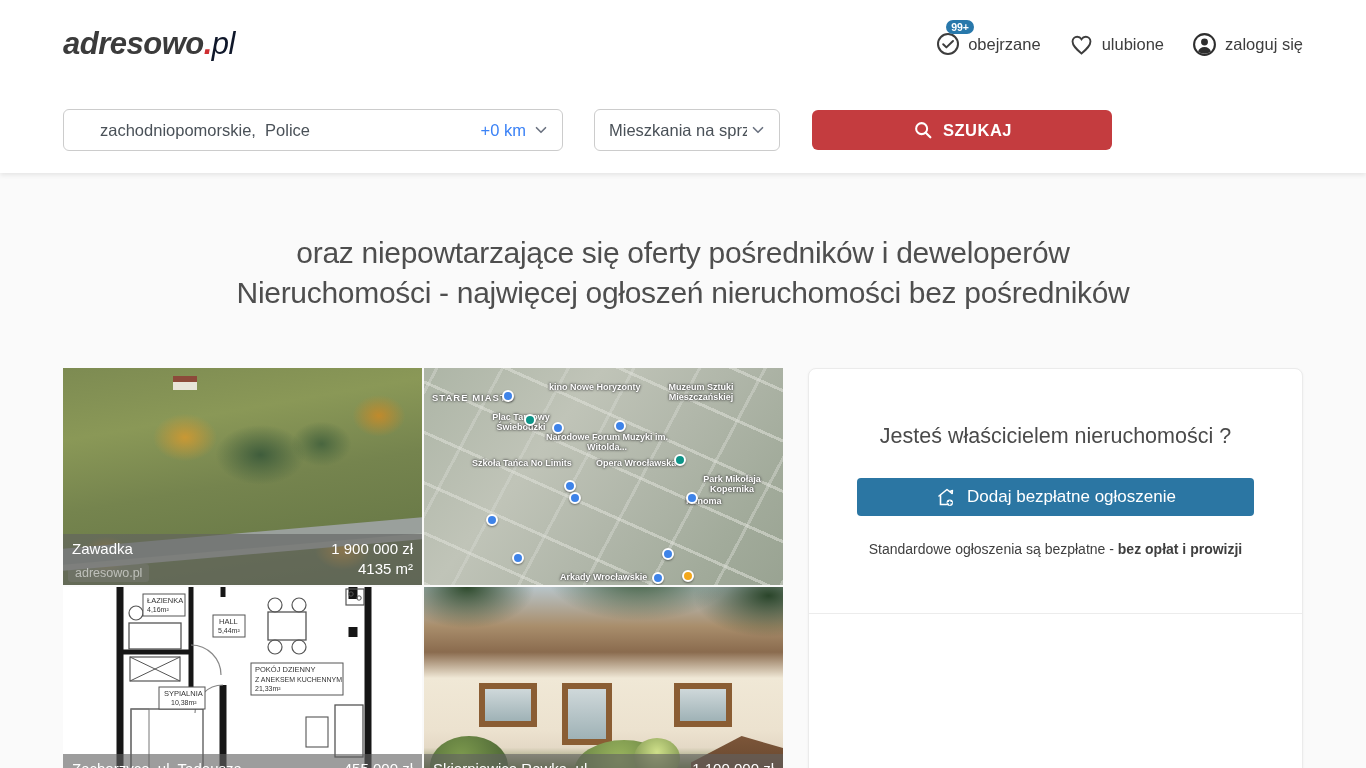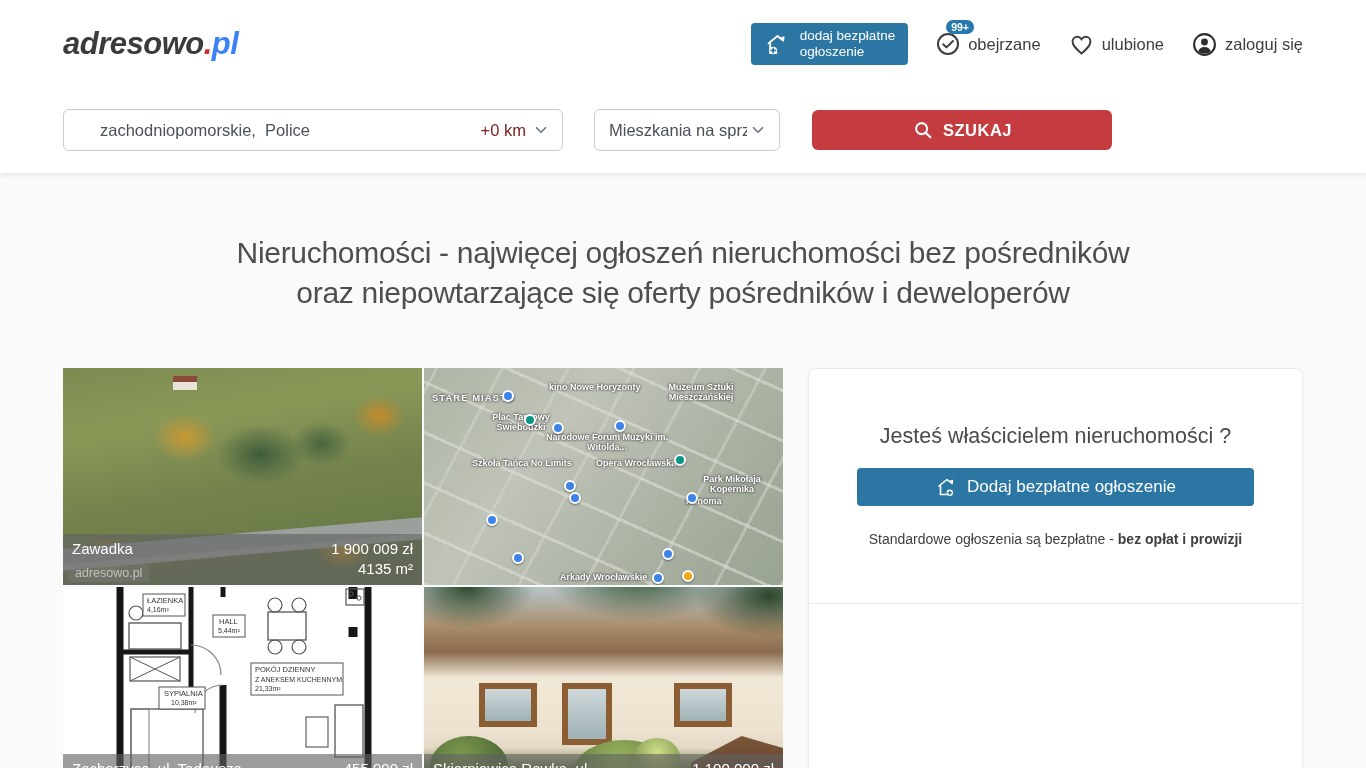--- a/index.html
+++ b/index.html
@@ -7,39 +7,39 @@
   html,body { width:1366px; height:768px; overflow:hidden; }
   body { font-family:"Liberation Sans", sans-serif; background:#fafafa; color:#3d3d3d; }
   .container { width:1240px; margin:0 auto; }
 
   
   .header-wrap { background:#fff; box-shadow:0 2px 5px rgba(0,0,0,.09); }
   .topbar { height:88px; display:flex; align-items:center; }
   .logo { font-style:italic; font-size:31px; letter-spacing:-.5px; cursor:pointer; text-decoration:none; }
   .logo .b { font-weight:700; color:#3b3b3b; }
   .logo .dot { font-weight:700; color:#cf2e31; }
-  .logo .pl { font-weight:700; color:#3b82f6; }
+  .logo .pl { font-weight:400; color:#0f172a; }
   .top-actions { margin-left:auto; display:flex; align-items:center; gap:28px; }
   .btn-teal-sm { background:#2b76a3; color:#fff; border:none; border-radius:4px;
     padding:5px 13px; font-size:13.5px; line-height:16px; display:flex; align-items:center;
     gap:9px; cursor:pointer; text-align:left; font-family:inherit; }
   .top-item { display:flex; align-items:center; gap:8px; font-size:16.5px; color:#3d3d3d;
     cursor:pointer; position:relative; }
   .top-item svg { display:block; }
   .badge { position:absolute; top:-12px; left:10px; background:#2878ab; color:#fff;
     font-size:10.5px; font-weight:700; border-radius:8px; padding:1px 5px; }
 
   
   .search-row { display:flex; align-items:center; padding:21px 0 22px; }
   .fbox { height:42px; border:1px solid #ccc; border-radius:6px; background:#fff;
     display:flex; align-items:center; padding:0 12px 0 14px; font-size:16.5px; color:#4a5158; cursor:pointer; }
   .loc-box { width:500px; margin-right:31px; cursor:text;padding-left:36px; }
   .loc-box input { border:none; outline:none; flex:1; font-size:16.5px; color:#4a5158;
     font-family:inherit; background:transparent; }
-  .radius { display:flex; align-items:center; gap:6px; color:#7f1d1d; white-space:nowrap; cursor:pointer; }
+  .radius { display:flex; align-items:center; gap:6px; color:#3b82f6; white-space:nowrap; cursor:pointer; }
   .sel2 { width:186px; margin-right:32px; justify-content:space-between; }
   .sel3 { width:168px; margin-right:23px; justify-content:space-between; }
   .sel-label { white-space:nowrap; overflow:hidden; max-width:138px; }
   .btn-search { width:300px; height:40px; background:#c43c3f; border:none; border-radius:6px;
     color:#fff; font-weight:700; font-size:16.5px; letter-spacing:.5px; display:flex;
     align-items:center; justify-content:center; gap:9px; cursor:pointer; font-family:inherit; }
 
   
   h1.hero { margin-top:60px; text-align:center; font-weight:400; font-size:30px;
     line-height:40px; color:#4e4e4e; letter-spacing:-.3px; }
@@ -102,53 +102,40 @@
   .img-house .bush { position:absolute; border-radius:50%; }
 
   
   .sidebar { width:495px; margin-left:25px; }
   .card { background:#fff; border:1px solid #ebebeb; border-radius:8px;
     box-shadow:0 1px 3px rgba(0,0,0,.05); height:470px; }
   .card-sec { padding:0 48px; text-align:center; }
   .sec1 { padding-top:55px; padding-bottom:56px; }
   .sec2 { padding-top:31px; }
   .card h2 { font-weight:400; font-size:21.5px; color:#4a4a4a; }
-  .btn-teal-lg { margin-top:19px; width:100%; height:38px; background:#2b76a3; color:#fff;
+  .btn-teal-lg { margin-top:29px; width:100%; height:38px; background:#2b76a3; color:#fff;
     border:none; border-radius:4px; font-size:17px; display:flex; align-items:center;
     justify-content:center; gap:8px; cursor:pointer; font-family:inherit; }
   .btn-outline { margin-top:21px; width:100%; height:39px; background:#fff; color:#2b76a3;
     border:1px solid #2b76a3; border-radius:6px; font-size:17.5px; cursor:pointer; font-family:inherit; }
   .note { margin-top:25px; font-size:14px; color:#3f3f3f; }
   .note b { font-weight:700; }
   .divider { border-top:1px solid #ececec; }
 
   svg.ic { flex:none; }
 </style>
 </head>
 <body>
 
 <div class="header-wrap">
   <div class="container">
     <div class="topbar">
       <a class="logo"><span class="b">adresowo</span><span class="dot">.</span><span class="pl">pl</span></a>
 
       <div class="top-actions">
-        <button class="btn-teal-sm">
-          <svg class="ic" width="27" height="27" viewBox="0 0 24 24">
-            <path d="M4 11 L12 4.5 L17 8.5" fill="none" stroke="#fff" stroke-width="1.7" stroke-linecap="round" stroke-linejoin="round"></path>
-            <path d="M5.5 10.5 V19.5 H11" fill="none" stroke="#fff" stroke-width="1.7" stroke-linecap="round"></path>
-            <path d="M15 6.5 l2.5 -1 l-.3 2.7" fill="none" stroke="#fff" stroke-width="1.5" stroke-linecap="round" stroke-linejoin="round"></path>
-            <circle cx="8.2" cy="17.3" r="3.4" fill="#fff"></circle>
-            <path d="M8.2 15.5 v3.6 M6.4 17.3 h3.6" stroke="#2b76a3" stroke-width="1.5" stroke-linecap="round"></path>
-          </svg>
-          <span>
-            <span style="display:block">dodaj bezpłatne</span>
-            <span style="display:block">ogłoszenie</span>
-          </span>
-        </button>
 
         <div class="top-item">
           <svg class="ic" width="24" height="24" viewBox="0 0 24 24">
             <circle cx="12" cy="12" r="10" fill="none" stroke="#3d3d3d" stroke-width="2"></circle>
             <path d="M7.2 12.2 l3.2 3.2 L17 9" fill="none" stroke="#3d3d3d" stroke-width="2" stroke-linecap="round" stroke-linejoin="round"></path>
           </svg>
           <span class="badge">99+</span>
           <span>obejrzane</span>
         </div>
 
@@ -195,37 +182,37 @@
           <path d="M15 15 L20 20" stroke="#fff" stroke-width="2.4" stroke-linecap="round"></path>
         </svg>
         <span>SZUKAJ</span>
       </button>
     </div>
   </div>
 </div>
 
 <div class="container">
   <h1 class="hero">
+    <span style="display:block">oraz niepowtarzające się oferty pośredników i deweloperów</span>
     <span style="display:block">Nieruchomości - najwięcej ogłoszeń nieruchomości bez pośredników</span>
-    <span style="display:block">oraz niepowtarzające się oferty pośredników i deweloperów</span>
   </h1>
 
   <div class="main">
 
     <div class="grid">
 
       <div class="tile">
         <div class="img-aerial">
           <div class="hut"></div>
           <div class="road"></div>
         </div>
         <div class="cap">
           <span class="loc">Zawadka</span>
           <span class="nums">
-            <span style="display:block">1 900 009 zł</span>
+            <span style="display:block">1 900 000 zł</span>
             <span style="display:block">4135 m²</span>
           </span>
         </div>
         <span class="wm">adresowo.pl</span>
       </div>
 
       <div class="tile">
         <div class="img-map">
           <span class="mlabel big" style="left:8px;top:24px">STARE MIASTO</span>
           <span class="mlabel" style="left:52px;top:44px;white-space:normal;width:90px;text-align:center">Plac Targowy Świebodzki</span>

